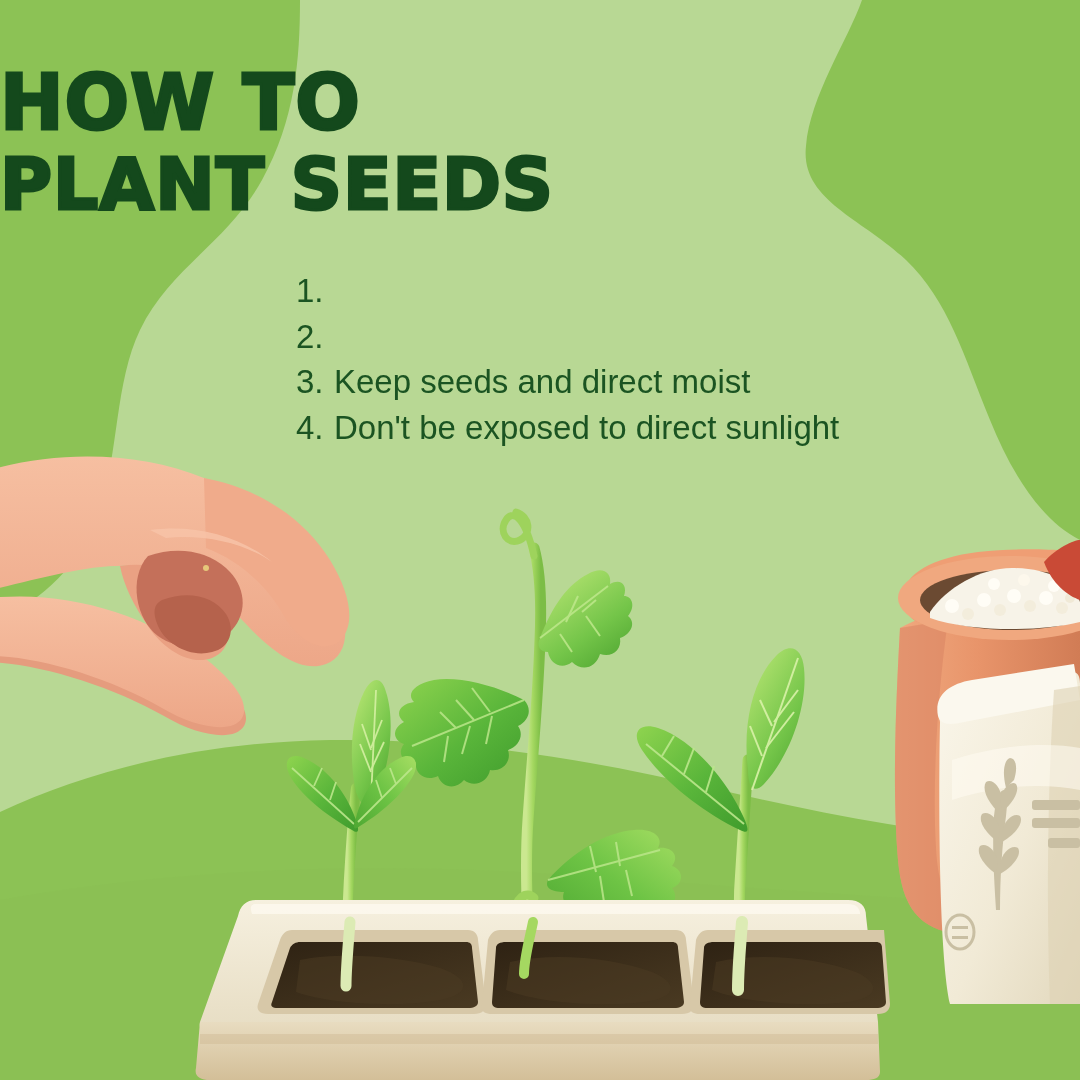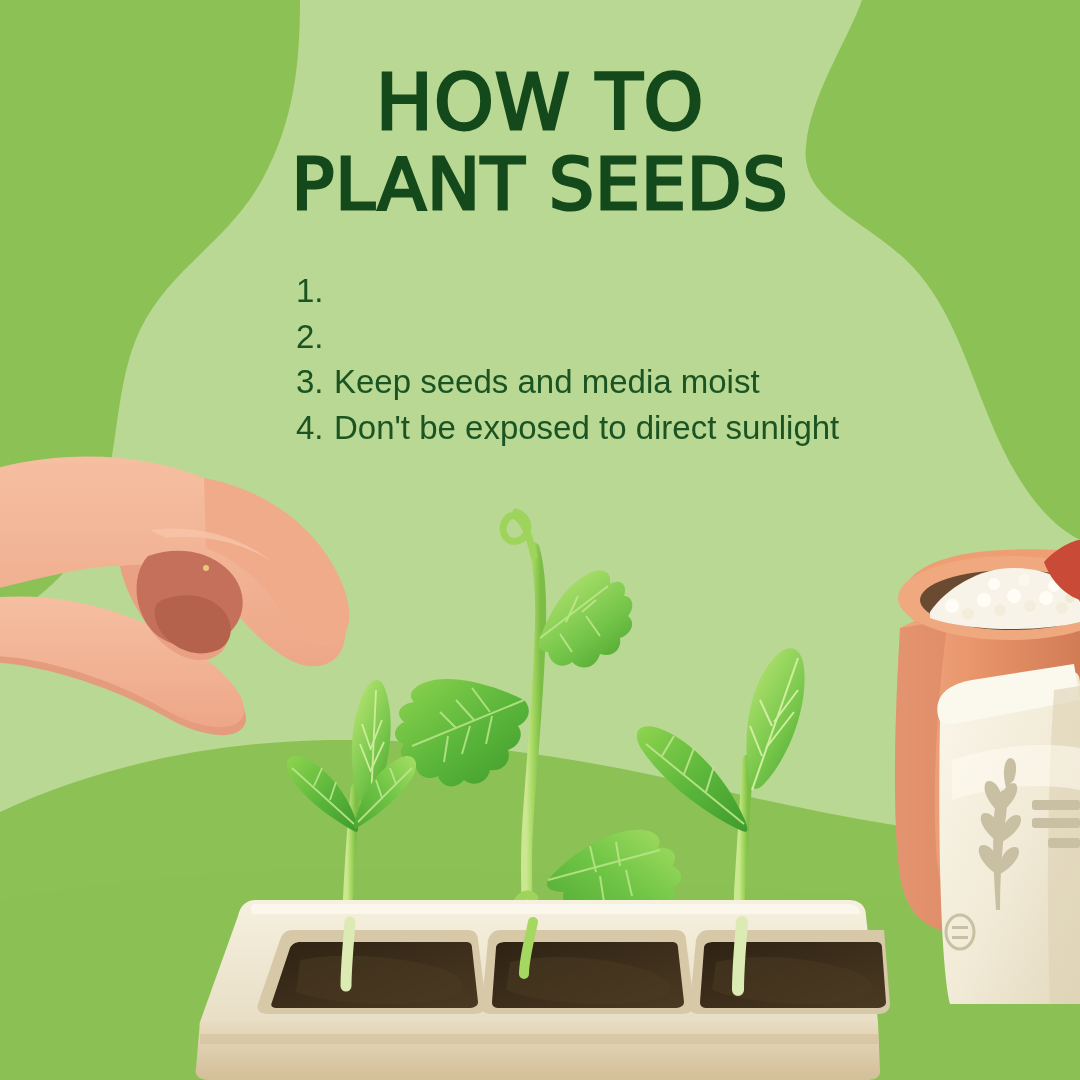--- a/index.html
+++ b/index.html
@@ -8,24 +8,23 @@
     font-family:"Liberation Sans","DejaVu Sans",sans-serif;
     background:#b8d894;
   }
   #poster{position:relative;width:1080px;height:1080px;overflow:hidden;background:#b8d894;}
   #art{position:absolute;inset:0;width:1080px;height:1080px;}
 
   .text-layer{position:absolute;inset:0;width:1080px;height:1080px;}
 
   #title{
     position:absolute;left:0;top:62px;width:1080px;
-    text-align:center;
     color:#14491c;
     font-family:"DejaVu Sans","Liberation Sans",sans-serif;
-    font-weight:400;
+    font-weight:700;
     font-size:76px;
     line-height:82px;
     letter-spacing:1px;
     -webkit-text-stroke:3px #14491c;
     text-transform:uppercase;
   }
   #title .ln{display:block;}
   #title .ln2{font-size:71px;}
 
   #steps{
@@ -322,21 +321,21 @@
 
     <ol id="steps" style="list-style:none;margin:0;padding:0;">
       <li class="step">
         <span class="step-num">1.</span>
       </li>
       <li class="step">
         <span class="step-num">2.</span>
       </li>
       <li class="step">
         <span class="step-num">3.</span>
-        <span class="step-text">Keep seeds and media moist</span>
+        <span class="step-text">Keep seeds and direct moist</span>
       </li>
       <li class="step">
         <span class="step-num">4.</span>
         <span class="step-text">Don't be exposed to direct sunlight</span>
       </li>
     </ol>
 
   </div>
 </div>
 

